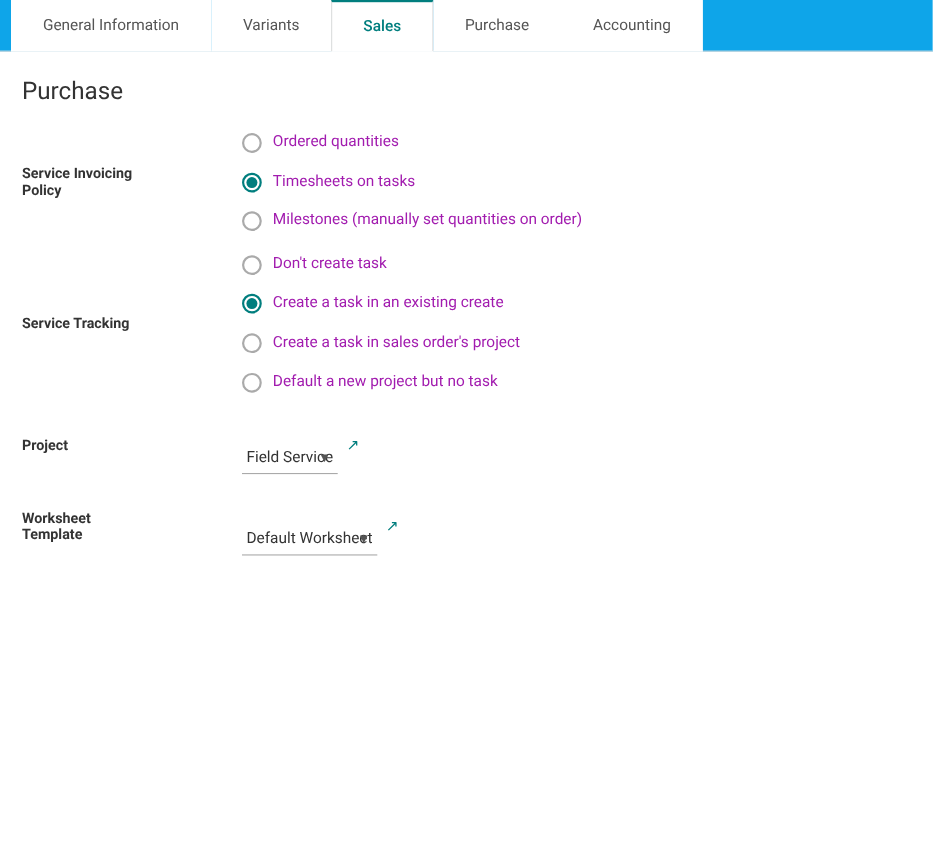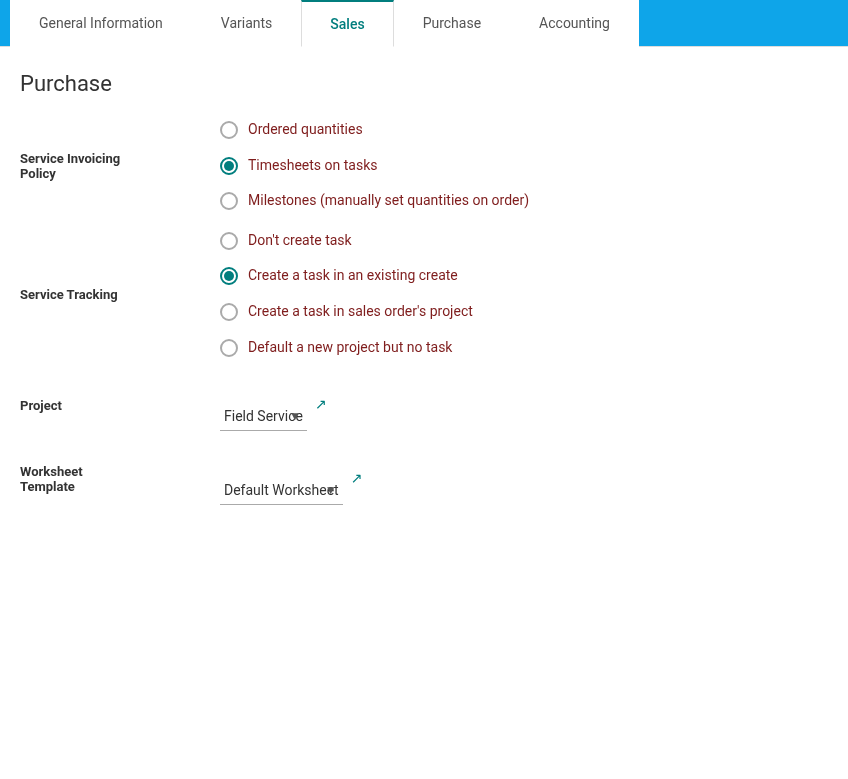--- a/index.html
+++ b/index.html
@@ -77,21 +77,21 @@
 
     .radio-option {
       display: flex;
       align-items: flex-start;
       gap: 10px;
       cursor: pointer;
     }
 
     .radio-option label {
       cursor: pointer;
-      color: #7f1d1d;
+      color: #a21caf;
       font-size: 14px;
       line-height: 1.4;
     }
 
     
     .radio-btn {
       width: 18px;
       height: 18px;
       min-width: 18px;
       border-radius: 50%;

